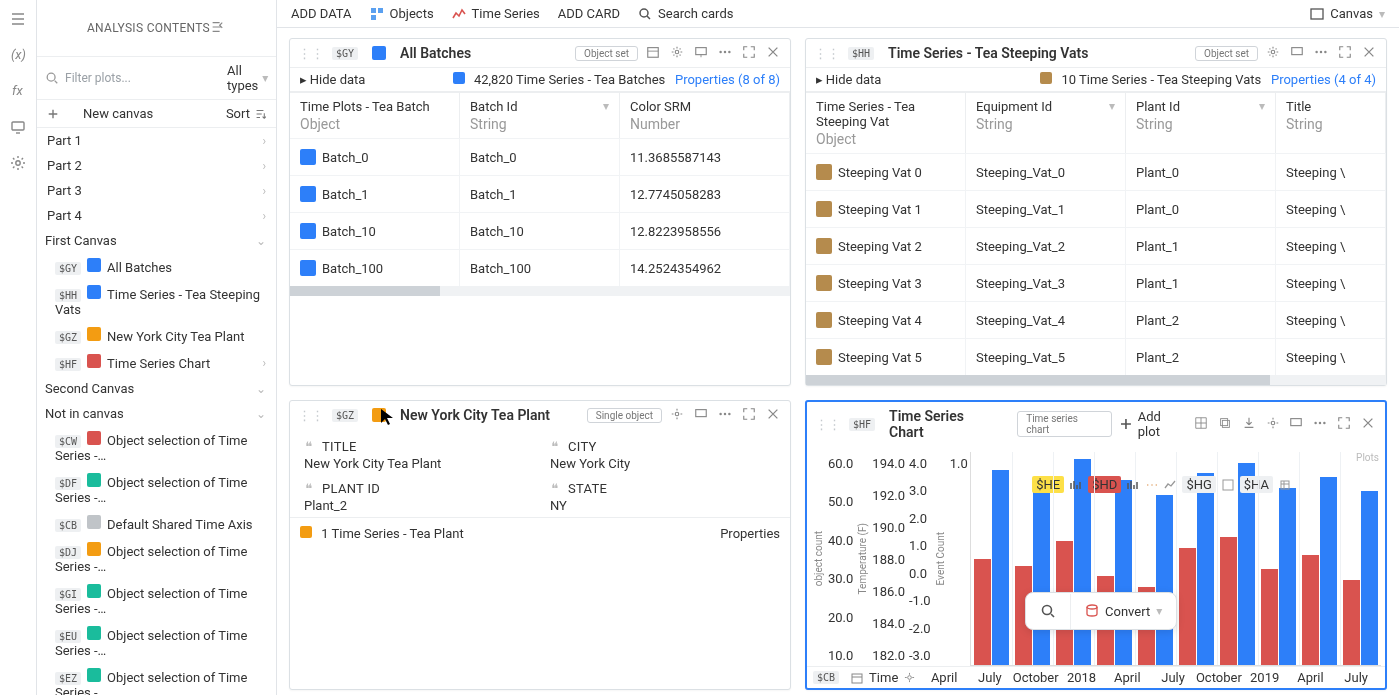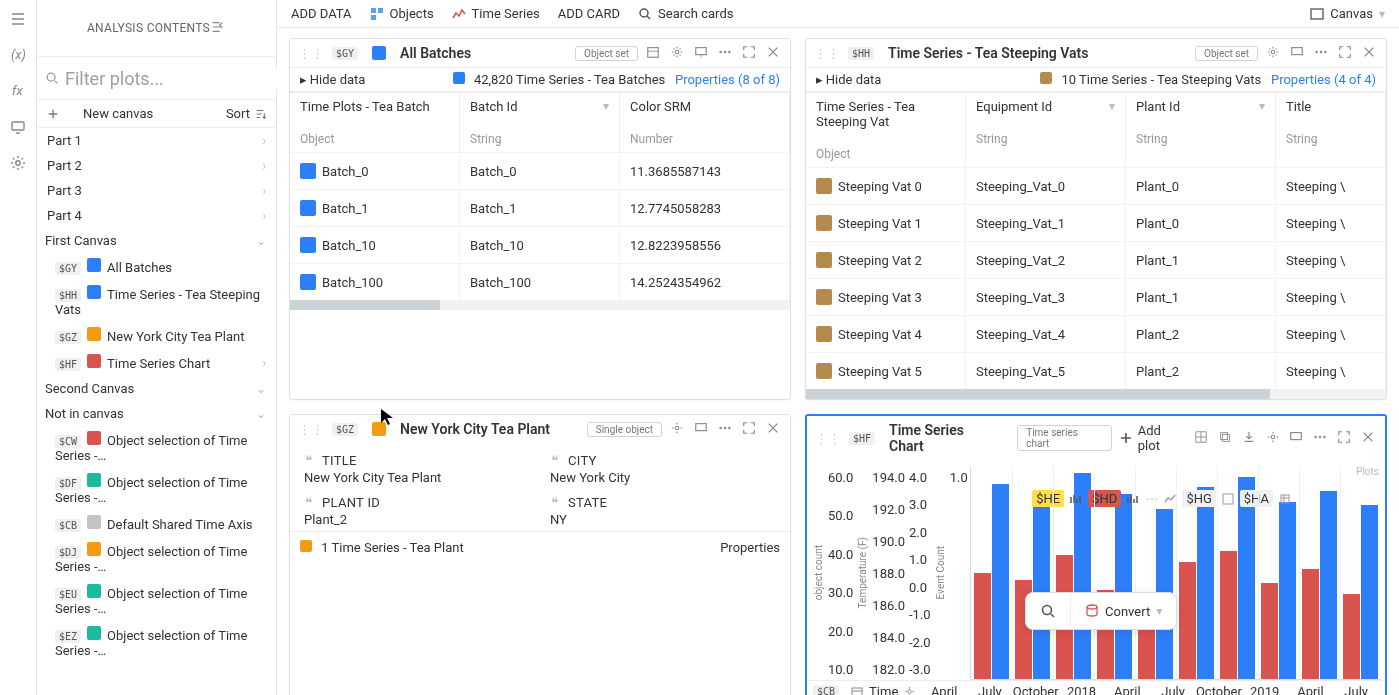--- a/index.html
+++ b/index.html
@@ -5,21 +5,21 @@
 *{box-sizing:border-box;margin:0;padding:0;font-family:-apple-system,BlinkMacSystemFont,"Segoe UI",Roboto,Arial,sans-serif;font-size:13px;color:#333}
 html,body{width:1399px;height:695px;overflow:hidden;background:#fff}
 .app{display:flex;height:100%}
 .rail{width:40px;background:#fff;border-right:1px solid #e1e4e8;display:flex;flex-direction:column;align-items:center;padding-top:10px;gap:18px}
 .rail-icon{width:18px;height:18px;color:#888;display:flex;align-items:center;justify-content:center;cursor:pointer}
 .sidebar{width:240px;border-right:1px solid #e1e4e8;display:flex;flex-direction:column;background:#fff}
 .sb-head{display:flex;align-items:center;justify-content:center;padding:20px 10px;border-bottom:1px solid #eceef0}
 .sb-title{font-size:12px;color:#666;letter-spacing:.3px}
 .sb-collapse{width:16px;height:16px;color:#777;cursor:pointer}
 .sb-filter{display:flex;align-items:center;padding:6px 8px;gap:6px;border-bottom:1px solid #eceef0}
-.sb-filter input{flex:1;border:none;outline:none;font-size:18px;color:#333}
+.sb-filter input{flex:1;border:none;outline:none;font-size:12px;color:#333}
 .sb-filter input::placeholder{color:#9aa0a6}
 .sb-types{color:#555;font-size:12px;display:flex;align-items:center;gap:4px;cursor:pointer}
 .sb-newrow{display:flex;align-items:center;justify-content:space-between;padding:6px 10px;border-bottom:1px solid #eceef0}
 .sb-new{display:flex;align-items:center;gap:24px;color:#555;cursor:pointer}
 .sb-sort{display:flex;align-items:center;gap:4px;color:#555;font-size:12px;cursor:pointer}
 .tree{flex:1;overflow:auto}
 .tree-item{display:flex;align-items:center;justify-content:space-between;padding:5px 10px;cursor:pointer}
 .tree-group{color:#555}
 .tree-child{padding-left:18px}
 .tree-sub{padding-left:8px}
@@ -46,21 +46,21 @@
 .pill{font-size:10px;border:1px solid #d0d4d9;color:#777;border-radius:3px;padding:1px 8px}
 .head-spacer{flex:1}
 .head-ico{width:16px;height:16px;color:#888;cursor:pointer}
 .sec-row{display:flex;align-items:center;justify-content:space-between;padding:4px 10px;border-top:1px solid #eceef0;border-bottom:1px solid #eceef0;font-size:12px;color:#666}
 .sec-row .lnk{color:#2d7ff9;cursor:pointer}
 .tbl{border-top:1px solid #eceef0}
 .thead,.trow{display:grid}
 .tbl-a .thead,.tbl-a .trow{grid-template-columns:170px 160px 170px}
 .tbl-b .thead,.tbl-b .trow{grid-template-columns:160px 160px 150px 110px}
 .th{padding:6px 10px;border-right:1px solid #eceef0;font-size:12px;color:#555}
-.th .sub{display:block;font-size:12px;color:#999;margin-top:18px}
+.th .sub{display:block;font-size:14px;color:#999;margin-top:2px}
 .td{padding:10px 10px;border-top:1px solid #f1f3f5;border-right:1px solid #f1f3f5;display:flex;align-items:center;gap:6px}
 .obj-icon{width:16px;height:16px;background:#2d7ff9;border-radius:2px;display:inline-block}
 .obj-ico-o{background:#b58b4d}
 .hscroll{height:10px;background:#f0f2f4;position:relative;margin-top:0}
 .hthumb{position:absolute;height:100%;background:#cdd2d7;width:30%;left:0}
 .details{padding:10px 14px 4px;display:grid;grid-template-columns:1fr 1fr;gap:10px 20px}
 .det-lbl{font-size:10px;color:#999;letter-spacing:.3px;display:flex;align-items:center;gap:4px}
 .det-val{font-size:13px;color:#333;margin-top:2px}
 .card-foot{display:flex;align-items:center;justify-content:space-between;padding:8px 10px;border-top:1px solid #eceef0;font-size:12px;color:#555}
 .chart-body{height:220px;position:relative;padding:6px 4px 0 4px;display:flex}
@@ -217,20 +217,23 @@
           <div class="tree-item tree-child">
             <span><span class="tag">$DF</span><span class="mini-icon mi-teal"></span><span>Object selection of Time Series -…</span></span>
           </div>
           <div class="tree-item tree-child">
             <span><span class="tag">$CB</span><span class="mini-icon mi-grey"></span><span>Default Shared Time Axis</span></span>
           </div>
           <div class="tree-item tree-child">
             <span><span class="tag">$DJ</span><span class="mini-icon mi-orange"></span><span>Object selection of Time Series -…</span></span>
           </div>
           <div class="tree-item tree-child">
+            <span><span class="tag">$GI</span><span class="mini-icon mi-teal"></span><span>Object selection of Time Series -…</span></span>
+          </div>
+          <div class="tree-item tree-child">
             <span><span class="tag">$EU</span><span class="mini-icon mi-teal"></span><span>Object selection of Time Series -…</span></span>
           </div>
           <div class="tree-item tree-child">
             <span><span class="tag">$EZ</span><span class="mini-icon mi-teal"></span><span>Object selection of Time Series -…</span></span>
           </div>
         </div>
     </div>
   </div>
 
   <div class="main">

